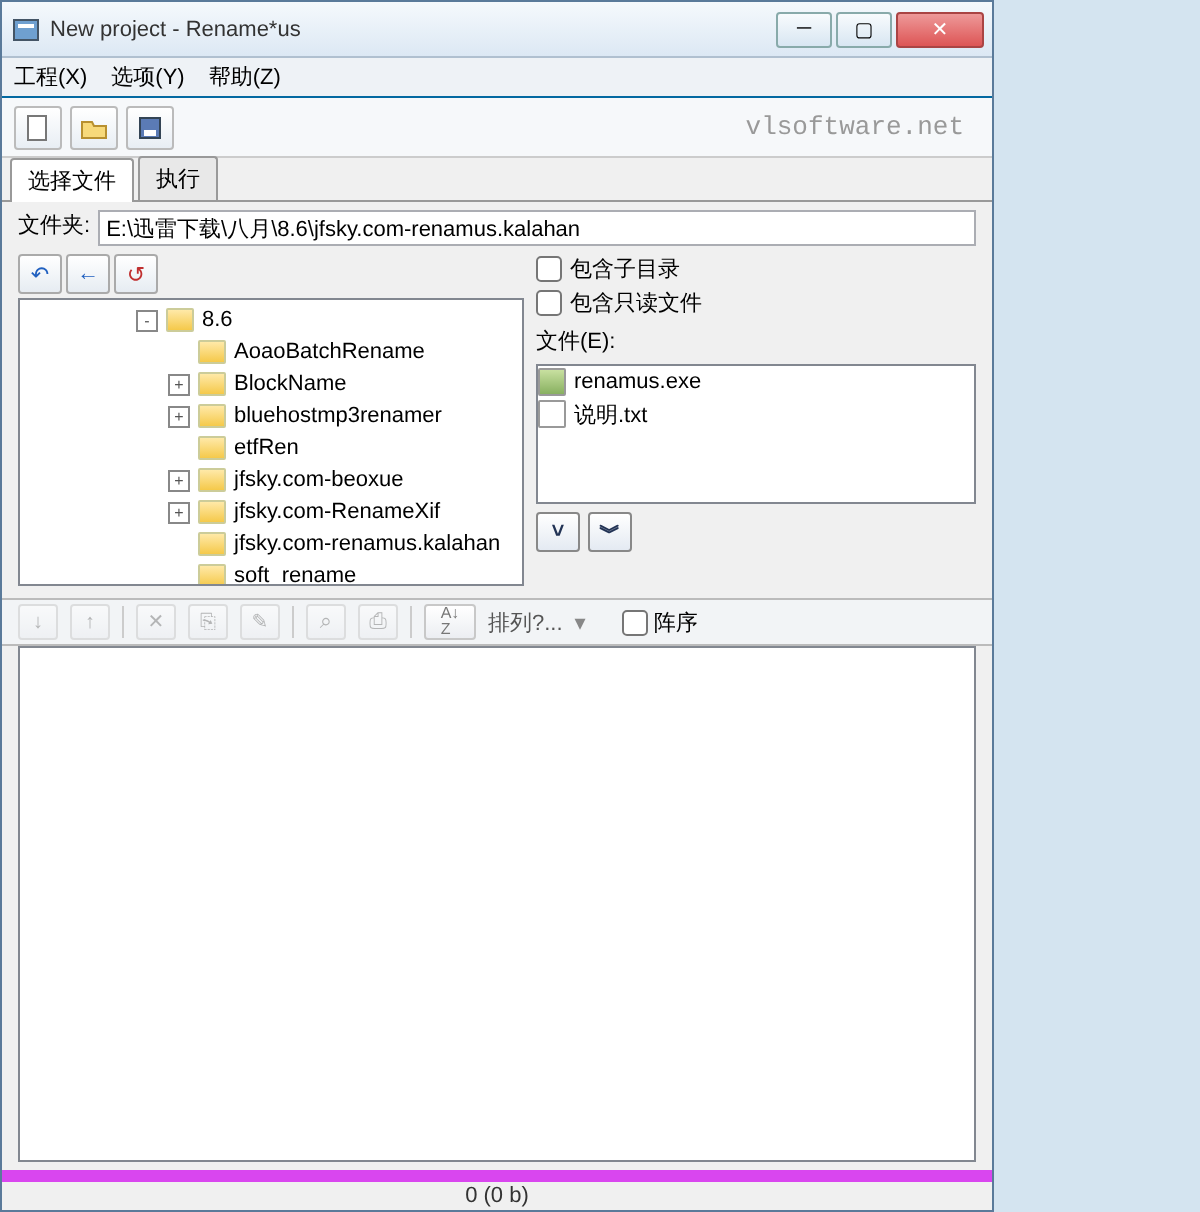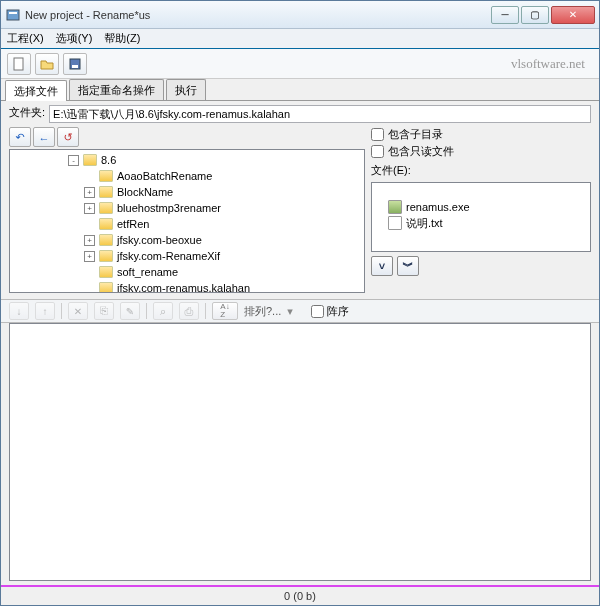--- a/index.html
+++ b/index.html
@@ -1,63 +1,63 @@
 <!DOCTYPE html>
 <html><head>
 <meta charset="utf-8">
 <style>
 * { box-sizing: border-box; margin: 0; padding: 0; font-family: "Microsoft YaHei", Tahoma, sans-serif; font-size: 11px; }
 body { width: 600px; height: 606px; background: #d4e4f0; overflow: hidden; }
-.window { width: 600px; height: 606px; background: #0369a1; border: 1px solid #5a7a9a; display: flex; flex-direction: column; }
+.window { width: 497px; height: 606px; background: #0369a1; border: 1px solid #5a7a9a; display: flex; flex-direction: column; }
 .titlebar { height: 28px; background: linear-gradient(#f5f9fc,#dce8f4); display: flex; align-items: center; padding: 0 4px; border-bottom: 1px solid #b0c0d0; }
 .titlebar .icon { width: 16px; height: 16px; margin-right: 4px; display: inline-block; }
 .titlebar .title { flex: 1; color: #333; }
 .win-btns { display: flex; gap: 2px; }
 .win-btn { width: 28px; height: 18px; border: 1px solid #8aa; background: linear-gradient(#f8fbfd,#d8e6f2); border-radius: 2px; display: flex; align-items: center; justify-content: center; font-size: 10px; cursor: pointer; }
 .win-btn.close { width: 44px; background: linear-gradient(#e99,#d55); border-color: #a44; color: #fff; }
 .menubar { height: 20px; background: #eef2f6; display: flex; align-items: center; padding: 0 6px; gap: 12px; border-bottom: 1px solid #0369a1; }
 .menubar span { cursor: pointer; }
 .toolbar { height: 30px; background: #f6f8fa; display: flex; align-items: center; padding: 0 6px; gap: 4px; border-bottom: 1px solid #ccc; }
 .tbtn { width: 24px; height: 22px; border: 1px solid #bbb; background: linear-gradient(#fff,#e8eef4); border-radius: 2px; display: flex; align-items: center; justify-content: center; cursor: pointer; }
-.brand { margin-left: auto; color: #999; font-size: 13px; font-family: Liberation Serif, serif; padding-right: 8px; }
-.tabs { height: 22px; background: #f0f0f0; display: flex; padding: 0 4px; border-bottom: 1px solid #999; }
+.brand { margin-left: auto; color: #999; font-size: 13px; font-family: Liberation Mono, monospace; padding-right: 8px; }
+.tabs { height: 22px; background: #f0f0f0; display: flex; align-items: flex-end; padding: 0 4px; border-bottom: 1px solid #999; }
 .tab { padding: 3px 8px; border: 1px solid #999; border-bottom: none; background: #e8e8e8; margin-right: 2px; cursor: pointer; border-radius: 2px 2px 0 0; }
 .tab.active { background: #fff; position: relative; top: 1px; }
 .content { flex: 1; display: flex; flex-direction: column; background: #f0f0f0; }
 .pathrow { display: flex; align-items: flex-start; padding: 4px 8px; gap: 4px; }
 .pathrow input { flex: 1; height: 18px; border: 1px solid #abadb3; padding: 0 3px; background: #fff; }
 .up-row { display: flex; gap: 6px; padding: 0 8px 2px; }
 .up-row > .left-col { flex: 1; }
 .up-row > .right-col { width: 220px; }
 .navbtns { display: flex; gap: 2px; margin-bottom: 2px; }
 .nbtn { width: 22px; height: 20px; border: 1px solid #aaa; background: linear-gradient(#fff,#e6ecf2); border-radius: 2px; display: flex; align-items: center; justify-content: center; cursor: pointer; font-size: 10px; }
 .tree { height: 144px; border: 1px solid #828790; background: #fff; overflow: auto; padding: 2px; }
 .tree-item { display: flex; align-items: center; height: 16px; white-space: nowrap; }
 .tree-item .exp { width: 11px; height: 11px; border: 1px solid #888; font-size: 8px; line-height: 9px; text-align: center; margin-right: 4px; color: #555; cursor: pointer; }
 .tree-item .exp.none { border: none; }
 .fold-icon { width: 14px; height: 12px; background: linear-gradient(#ffe9a8,#f5c94a); border: 1px solid #cc9; border-radius: 1px; margin-right: 4px; }
 .tree-item span.lbl { color: #000; }
 .opt-row { display: flex; align-items: center; gap: 4px; margin-bottom: 4px; }
 .opt-row input[type=text] { flex: 1; height: 18px; border: 1px solid #abadb3; background: #fff; }
 .chk { display: flex; gap: 4px; margin-bottom: 2px; }
 .chk input { cursor: pointer; }
-.filelist { height: 70px; border: 1px solid #828790; background: #fff; margin-top: 4px; padding: 16px; }
+.filelist { height: 70px; border: 1px solid #828790; background: #fff; margin-top: 4px; padding: 0; }
 .fileitem { display: flex; align-items: center; height: 16px; gap: 4px; }
 .fico { width: 14px; height: 14px; border: 1px solid #999; background: #fff; border-radius: 1px; }
 .fico.exe { background: linear-gradient(#c8e0a0,#88b060); }
 .expand-btns { display: flex; gap: 4px; margin-top: 4px; justify-content: flex-start; }
 .ebtn { width: 22px; height: 20px; border: 1px solid #888; background: linear-gradient(#fff,#e4eaf2); border-radius: 2px; cursor: pointer; display: flex; align-items: center; justify-content: center; color: #235; font-weight: bold; }
 .lower-toolbar { height: 24px; border-top: 1px solid #bbb; border-bottom: 1px solid #bbb; background: #f2f4f6; display: flex; align-items: center; padding: 0 8px; gap: 6px; margin-top: 4px; }
 .ltbtn { width: 20px; height: 18px; border: 1px solid #c8c8c8; background: linear-gradient(#fff,#eceef2); border-radius: 2px; display: flex; align-items: center; justify-content: center; color: #777; cursor: pointer; font-size: 10px; }
 .ltbtn.dis { opacity: .5; }
 .sep { width: 1px; height: 16px; background: #ccc; }
 .sort-lbl { color: #555; }
 .sort-chk { display: flex; align-items: center; gap: 3px; margin-left: 12px; }
 .big-list { flex: 1; margin: 0 8px 4px; border: 1px solid #828790; background: #fff; }
-.statusbar { height: 20px; background: #f0f0f0; border-top: 2px solid #d946ef; display: flex; align-items: center; justify-content: center; color: #333; }
+.statusbar { height: 20px; background: #f0f0f0; border-top: 6px solid #d946ef; display: flex; align-items: center; justify-content: center; color: #333; }
 svg { display: block; }
 </style>
 </head>
 <body>
 
 <div class="window">
   <div class="titlebar">
     <span class="icon">
       <svg width="16" height="16">
           <rect x="2" y="3" width="12" height="10" fill="#6fa0d0" stroke="#456"></rect>
@@ -93,21 +93,20 @@
       <svg width="14" height="14">
           <rect x="2" y="2" width="10" height="10" fill="#5b7bb5" stroke="#345"></rect>
           <rect x="4" y="8" width="6" height="3" fill="#fff"></rect>
         </svg>
     </div>
     <span class="brand">vlsoftware.net</span>
   </div>
 
   <div class="tabs">
     <div class="tab active">选择文件</div>
-    <div class="tab">指定重命名操作</div>
     <div class="tab">执行</div>
   </div>
 
   <div class="content">
     <div class="pathrow">
       <span>文件夹:</span>
       <input type="text" value="E:\迅雷下载\八月\8.6\jfsky.com-renamus.kalahan" style="">
     </div>
 
     <div class="up-row">
@@ -155,26 +154,26 @@
               <span class="lbl">jfsky.com-beoxue</span>
             </div>
             <div class="tree-item" style="padding-left: 72px;">
               <span class="exp">+</span>
               <span class="fold-icon"></span>
               <span class="lbl">jfsky.com-RenameXif</span>
             </div>
             <div class="tree-item" style="padding-left: 72px;">
               <span class="exp none"></span>
               <span class="fold-icon"></span>
+              <span class="lbl">jfsky.com-renamus.kalahan</span>
+            </div>
+            <div class="tree-item" style="padding-left: 72px;">
+              <span class="exp none"></span>
+              <span class="fold-icon"></span>
               <span class="lbl">soft_rename</span>
-            </div>
-            <div class="tree-item" style="padding-left: 72px;">
-              <span class="exp none"></span>
-              <span class="fold-icon"></span>
-              <span class="lbl">jfsky.com-renamus.kalahan</span>
             </div>
           </div>
       </div>
       <div class="right-col">
         <label class="chk">
           <input type="checkbox" style="">
             <span>包含子目录</span>
         </label>
         <label class="chk">
           <input type="checkbox" style="">

